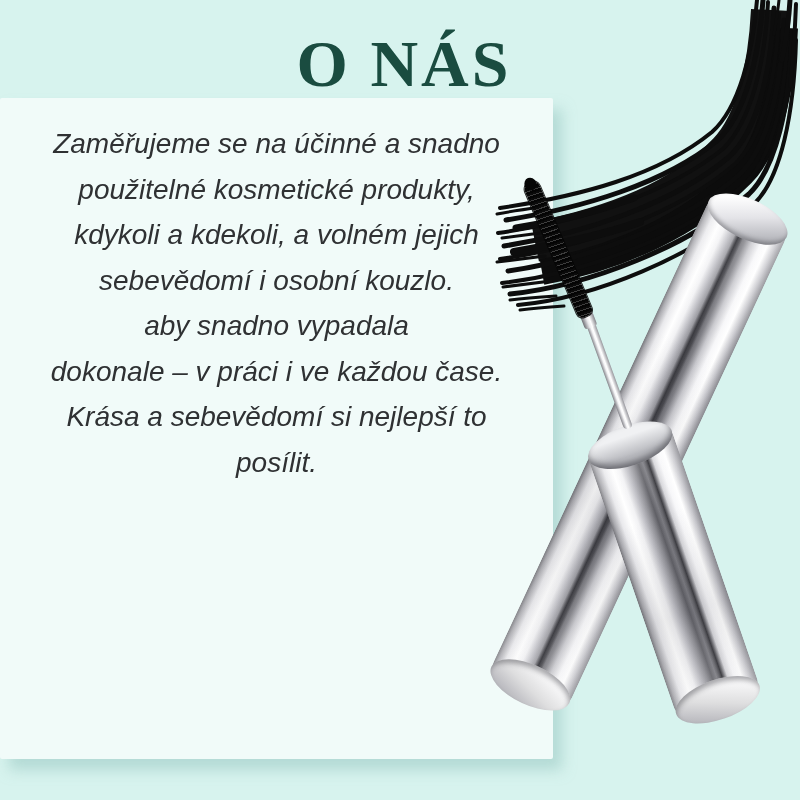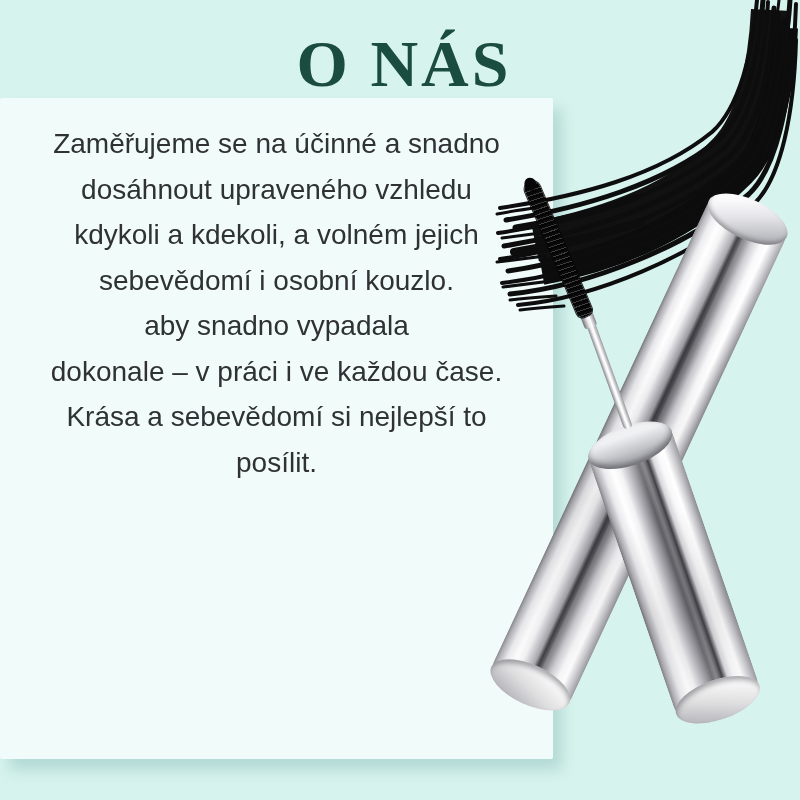--- a/index.html
+++ b/index.html
@@ -15,20 +15,21 @@
     font-size:66px; font-weight:700; letter-spacing:3px;
     color:var(--title,#1a4c40);
   }
   .about-card{
     position:absolute; left:0; top:98px; width:553px; height:661px;
     background:var(--card,#f1fbf9);
     box-shadow:9px 11px 14px rgba(151,199,193,.55);
     border-radius:2px;
     padding-top:23px; box-sizing:border-box;
     z-index:1;
+    font-style:italic;
   }
   .txt-line{
     display:block; width:100%; text-align:center; white-space:nowrap;
     font-size:28px; line-height:45.5px;
     color:var(--text,#2f3133);
   }
   
   .product{position:absolute; left:0; top:0; width:800px; height:800px; z-index:2; pointer-events:none;}
   .swatch-svg{position:absolute; left:430px; top:0; width:370px; height:340px;}
 
@@ -92,21 +93,21 @@
 </style>
 </head>
 <body>
 
 <div class="canvas">
 
   <h1 class="page-title">O NÁS</h1>
 
   <div class="about-card">
     <span class="txt-line">Zaměřujeme se na účinné a snadno</span>
-    <span class="txt-line">dosáhnout upraveného vzhledu</span>
+    <span class="txt-line">použitelné kosmetické produkty,</span>
     <span class="txt-line">kdykoli a kdekoli, a volném jejich</span>
     <span class="txt-line">sebevědomí i osobní kouzlo.</span>
     <span class="txt-line">aby snadno vypadala</span>
     <span class="txt-line">dokonale – v práci i ve každou čase.</span>
     <span class="txt-line">Krása a sebevědomí si nejlepší to</span>
     <span class="txt-line">posílit.</span>
   </div>
 
   <div class="product">
 

